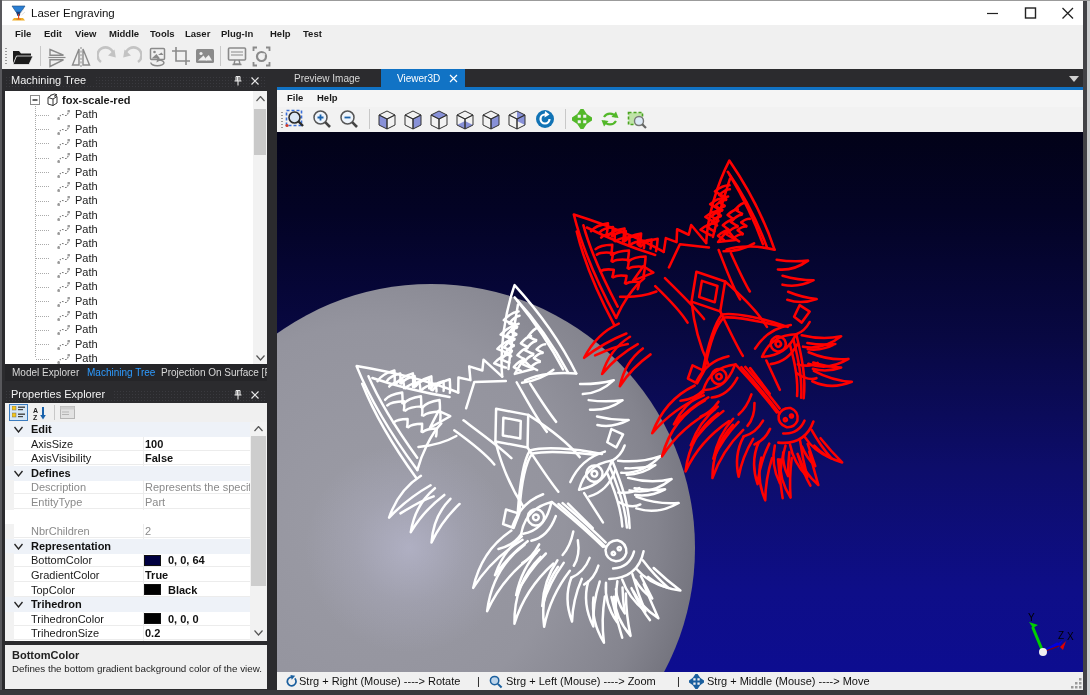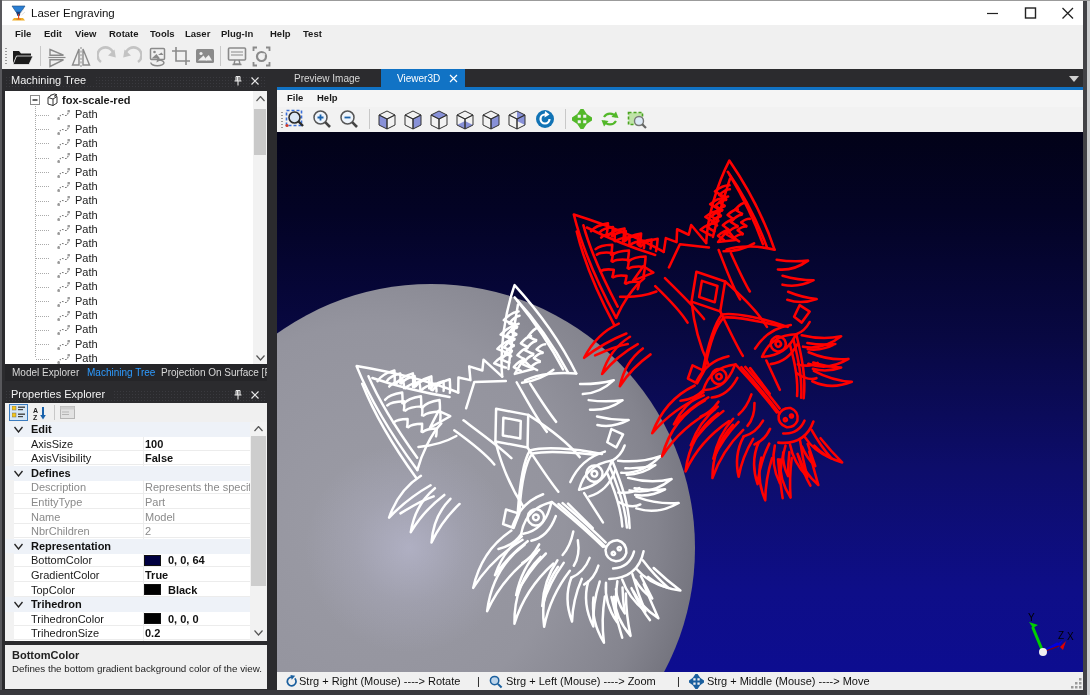--- a/index.html
+++ b/index.html
@@ -68,21 +68,21 @@
       <rect x="1.5" y="7" width="10" height="10" fill="none" stroke="#222" stroke-width="1.4"></rect>
     </svg>
     <svg class="abs" style="left:1059px;top:0" width="14" height="24" viewBox="0 0 14 24">
       <path d="M1.5,7 L12,17.5 M12,7 L1.5,17.5" stroke="#222" stroke-width="1.3"></path>
     </svg>
   </div>
   <div class="abs menubar">
     <span style="left:13px">File</span>
     <span style="left:42px">Edit</span>
     <span style="left:73px">View</span>
-    <span style="left:107px">Rotate</span>
+    <span style="left:107px">Middle</span>
     <span style="left:148px">Tools</span>
     <span style="left:183px">Laser</span>
     <span style="left:219px">Plug-In</span>
     <span style="left:268px">Help</span>
     <span style="left:301px">Test</span>
   </div>
   <div class="abs toolbar1">
     <div class="abs grip" style="left:2px;top:4px;height:18px"></div>
 <svg class="abs" style="left:9px;top:4px" width="24" height="20" viewBox="0 0 24 20">
       <path d="M2,4 L8,4 L10,6.5 L20,6.5 L20,9 L5.5,9 L2,17 Z" fill="#1b1b1b"></path>
@@ -384,27 +384,20 @@
       <div class="abs" style="left:138px;top:0;width:1px;height:15px;background:#ececec"></div>
       <span class="pg-name gray">Description</span>
       <span class="pg-val gray" style="left:140px">Represents the specified mc</span>
     </div>
     <div class="pg-row" style="top:73.0px">
       <div class="pg-gut"></div>
       <div class="abs" style="left:9px;top:0;width:236px;height:14px;border-bottom:1px solid #ececec"></div>
       <div class="abs" style="left:138px;top:0;width:1px;height:15px;background:#ececec"></div>
       <span class="pg-name gray">EntityType</span>
       <span class="pg-val gray" style="left:140px">Part</span>
-    </div>
-    <div class="pg-row" style="top:87.6px">
-      <div class="pg-gut"></div>
-      <div class="abs" style="left:9px;top:0;width:236px;height:14px;border-bottom:1px solid #ececec"></div>
-      <div class="abs" style="left:138px;top:0;width:1px;height:15px;background:#ececec"></div>
-      <span class="pg-name gray">Name</span>
-      <span class="pg-val gray" style="left:140px">Model</span>
     </div>
     <div class="pg-row" style="top:102.2px">
       <div class="pg-gut"></div>
       <div class="abs" style="left:9px;top:0;width:236px;height:14px;border-bottom:1px solid #ececec"></div>
       <div class="abs" style="left:138px;top:0;width:1px;height:15px;background:#ececec"></div>
       <span class="pg-name gray">NbrChildren</span>
       <span class="pg-val gray" style="left:140px">2</span>
     </div>
     <div class="pg-cat" style="top:116.8px">
       <svg class="abs" style="left:9px;top:4px" width="9" height="7" viewBox="0 0 9 7">

